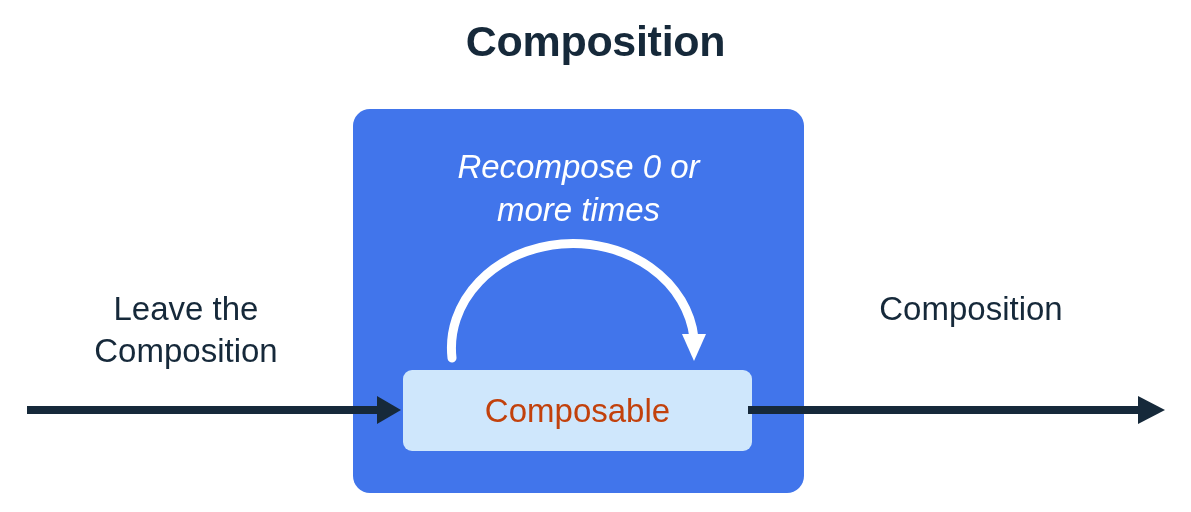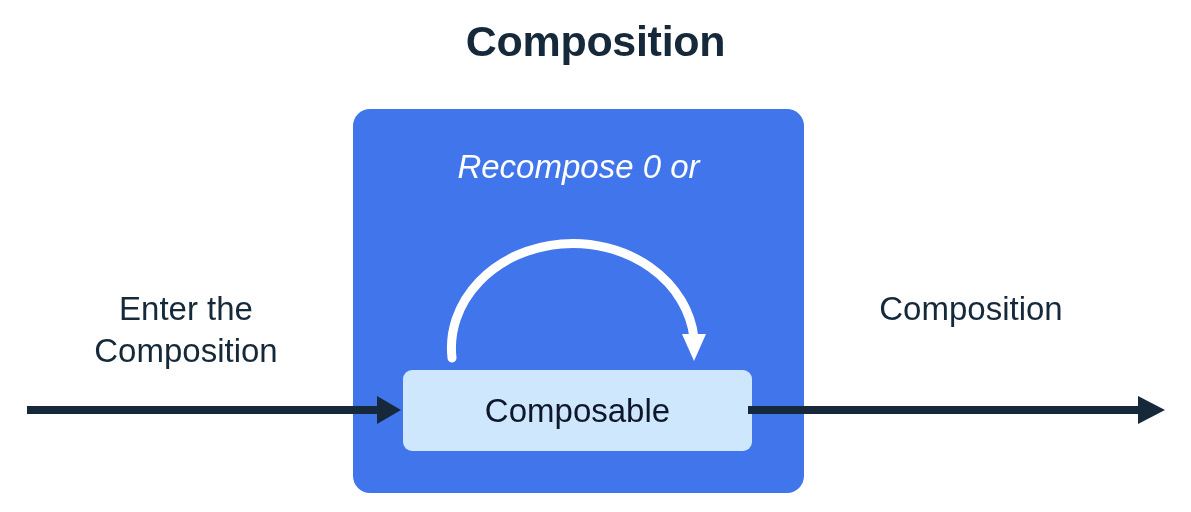--- a/index.html
+++ b/index.html
@@ -92,21 +92,21 @@
   .composable-label {
     position: absolute;
     left: 0;
     top: 0;
     width: 349px;
     height: 81px;
     display: flex;
     align-items: center;
     justify-content: center;
     font-size: 33px;
-    color: #0f172a;
+    color: #c2410c;
     line-height: 1;
   }
 
   
   .layer {
     position: absolute;
     left: 0;
     top: 0;
     width: 1191px;
     height: 512px;
@@ -114,32 +114,33 @@
   }
 </style>
 </head>
 <body>
 
 <div id="canvas">
 
   <div class="title">Composition</div>
 
   <div class="side-label" id="label-enter">
-    <span class="ln">Enter the</span>
+    <span class="ln">Leave the</span>
     <span class="ln">Composition</span>
   </div>
 
   <div class="side-label" id="label-leave">
     <span class="ln">Composition</span>
   </div>
 
   <div class="composition-box"></div>
 
   <div class="recompose-caption">
     <span class="ln">Recompose 0 or</span>
+    <span class="ln">more times</span>
   </div>
 
   <svg class="layer" viewBox="0 0 1191 512">
     <path d="M 452 358
              A 121 104 0 0 1 694 338" fill="none" stroke="#ffffff" stroke-width="9" stroke-linecap="round"></path>
     <polygon points="682,334 706,334 694,361" fill="#ffffff"></polygon>
   </svg>
 
   <div class="composable-box">
     <div class="composable-label">Composable</div>

